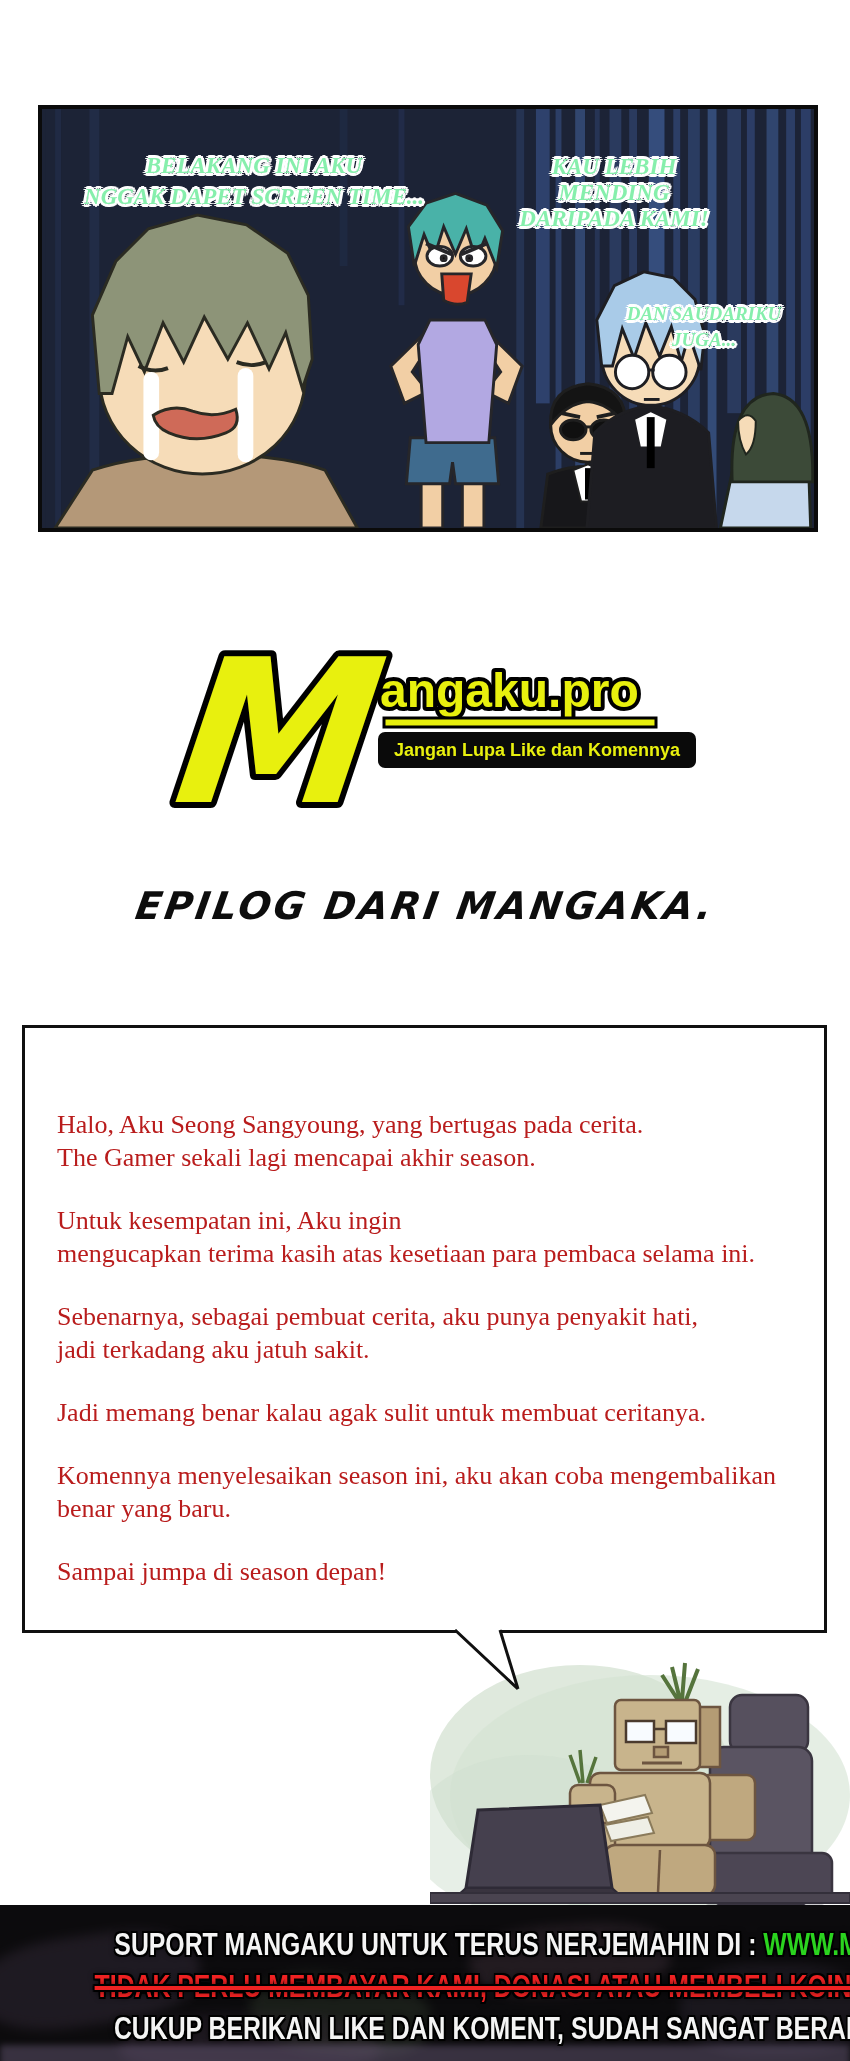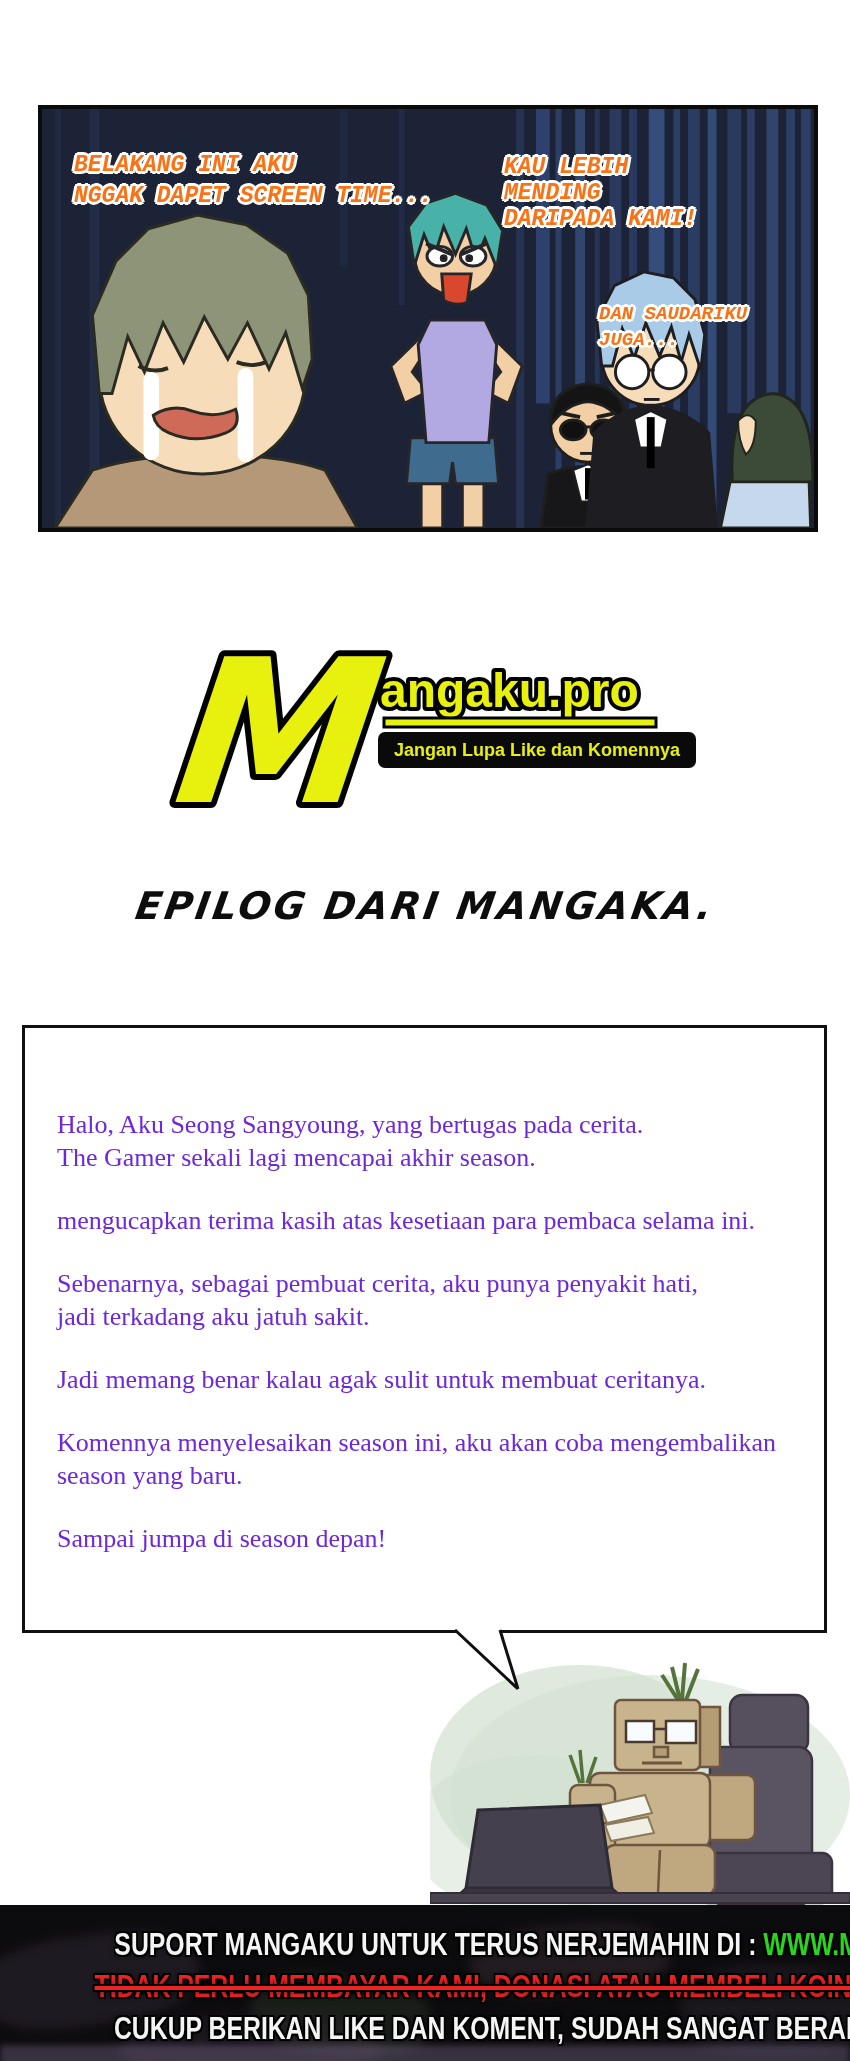--- a/index.html
+++ b/index.html
@@ -7,22 +7,22 @@
     width:850px;height:2061px;position:relative;background:#ffffff;
     font-family:"Liberation Sans",sans-serif;overflow:hidden;
   }
   
   .panel{
     position:absolute;left:38px;top:105px;width:780px;height:427px;
     border:4px solid #0b0b0b;box-sizing:border-box;background:#1c2336;overflow:hidden;
   }
   .panel svg{display:block;width:100%;height:100%;}
   .bubble-text{
-    position:absolute;text-align:left;color:#f97316;
-    font-family:Liberation Mono, monospace;font-weight:bold;font-style:italic;
+    position:absolute;text-align:center;color:#86efac;
+    font-family:Liberation Serif, serif;font-weight:bold;font-style:italic;
     text-shadow:
       -3px 0 0 #fff,3px 0 0 #fff,0 -3px 0 #fff,0 3px 0 #fff,
       -2px -2px 0 #fff,2px -2px 0 #fff,-2px 2px 0 #fff,2px 2px 0 #fff;
     z-index:3;line-height:31px;
   }
   .bt1{left:70px;top:146px;width:360px;font-size:23px;}
   .bt2{left:500px;top:150px;width:220px;font-size:23px;line-height:26px;}
   .bt3{left:595px;top:255px;width:210px;font-size:19px;line-height:26px;margin-top:42px;}
   
   .logo{position:absolute;left:150px;top:640px;width:550px;height:180px;}
@@ -37,21 +37,21 @@
   }
   
   .note-box{
     position:absolute;left:22px;top:1025px;width:805px;height:608px;
     border:3px solid #101010;box-sizing:border-box;background:#fff;
     padding:50px 0 0 32px;z-index:1;
   }
   .note-box p{margin:0 0 30px 0;}
   .note-box .ln{
     font-family:"Liberation Serif",serif;font-size:26px;line-height:33px;
-    color:#6d28d9;white-space:nowrap;
+    color:#b91c1c;white-space:nowrap;
   }
   .tail{position:absolute;left:430px;top:1629px;width:120px;height:64px;z-index:2;}
   
   .golem{position:absolute;left:430px;top:1655px;width:420px;height:250px;}
   
   .banner{
     position:absolute;left:0;top:1905px;width:850px;height:156px;
     background:#0c0b0d;overflow:hidden;
   }
   .blob{position:absolute;filter:blur(6px);opacity:.30;border-radius:40%;}
@@ -196,35 +196,36 @@
 </div>
 
 <div class="note-box">
   <p>
     </p>
     <div class="ln">Halo, Aku Seong Sangyoung, yang bertugas pada cerita.</div>
     <div class="ln">The Gamer sekali lagi mencapai akhir season.</div>
   <p></p>
   <p>
     </p>
+    <div class="ln">Untuk kesempatan ini, Aku ingin</div>
     <div class="ln">mengucapkan terima kasih atas kesetiaan para pembaca selama ini.</div>
   <p></p>
   <p>
     </p>
     <div class="ln">Sebenarnya, sebagai pembuat cerita, aku punya penyakit hati,</div>
     <div class="ln">jadi terkadang aku jatuh sakit.</div>
   <p></p>
   <p>
     </p>
     <div class="ln">Jadi memang benar kalau agak sulit untuk membuat ceritanya.</div>
   <p></p>
   <p>
     </p>
     <div class="ln">Komennya menyelesaikan season ini, aku akan coba mengembalikan</div>
-    <div class="ln">season yang baru.</div>
+    <div class="ln">benar yang baru.</div>
   <p></p>
   <p>
     </p>
     <div class="ln">Sampai jumpa di season depan!</div>
   <p></p>
 </div>
 
 <svg class="tail" viewBox="0 0 120 64">
   <polygon points="25,1 88,60 70,1" fill="#ffffff"></polygon>
   <rect x="26" y="0" width="43" height="5" fill="#ffffff"></rect>

